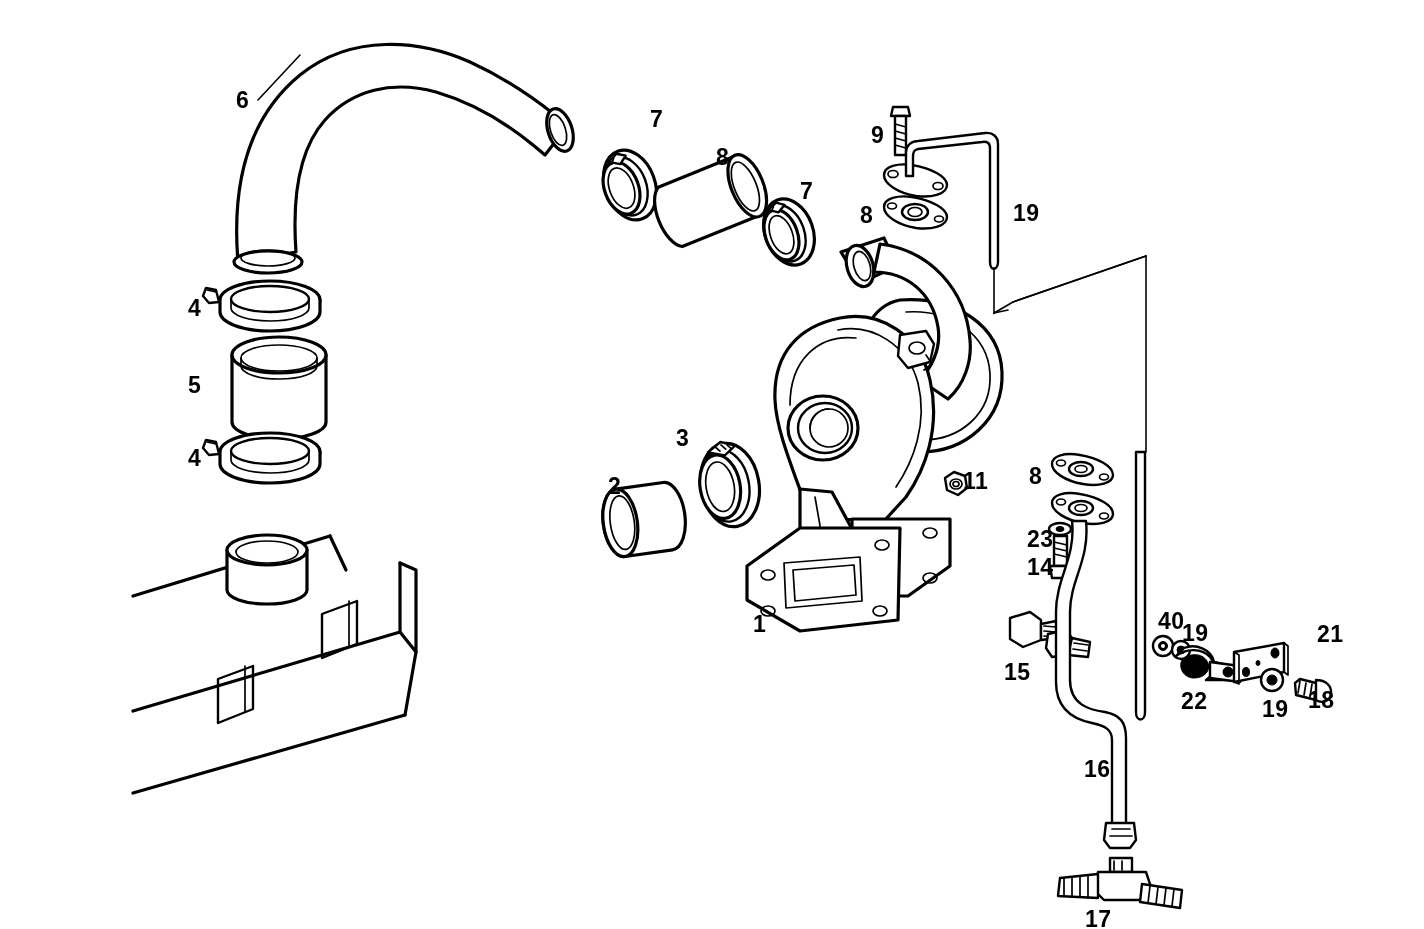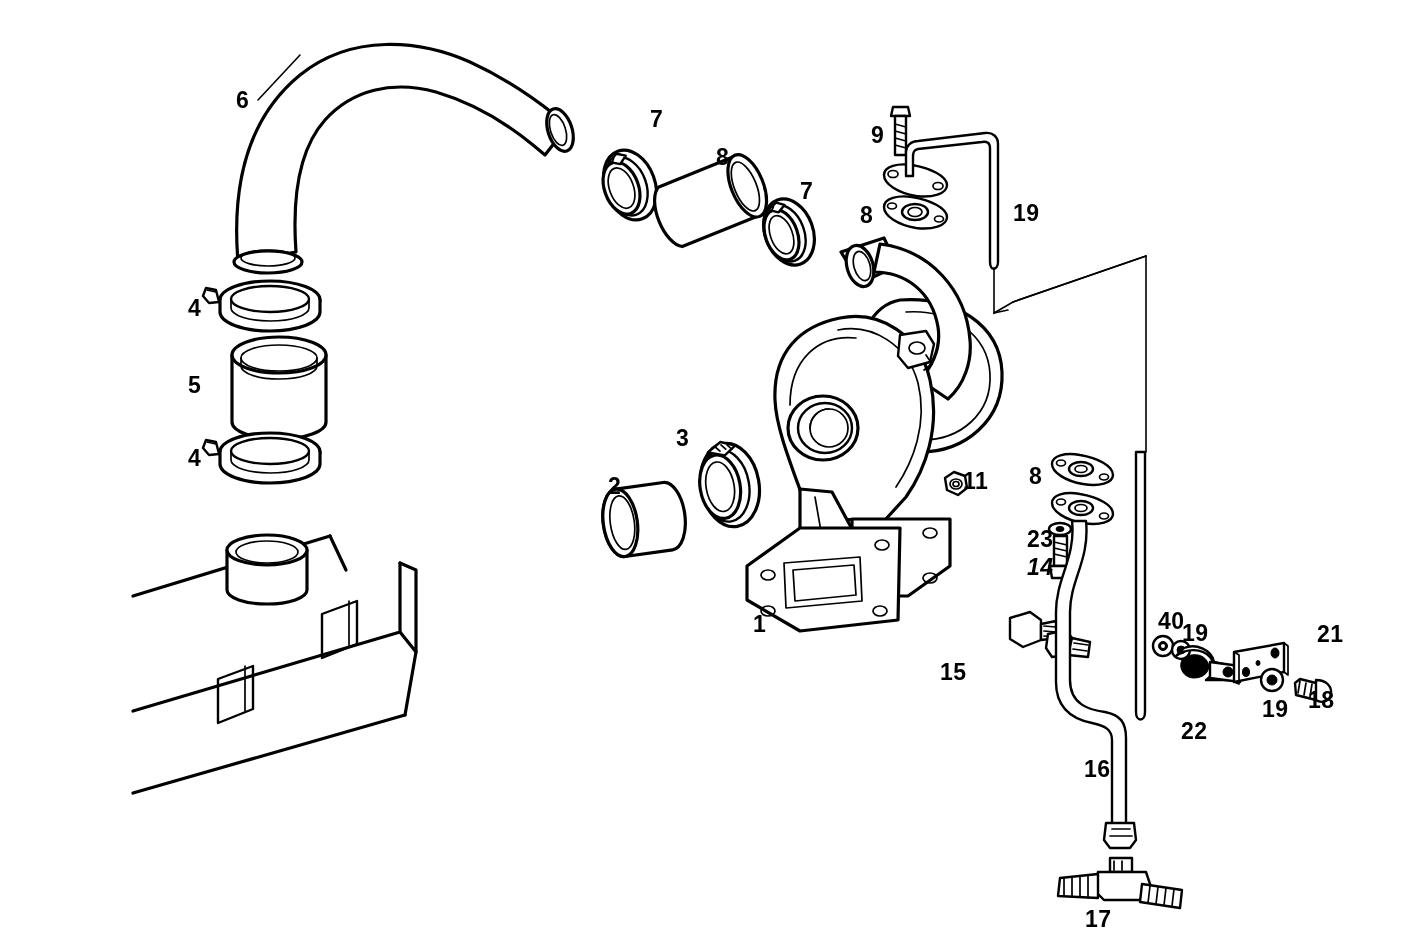--- a/index.html
+++ b/index.html
@@ -381,25 +381,25 @@
   <div class="callout" style="left:860px; top:204px;">8</div>
   <div class="callout" style="left:1013px; top:202px;">19</div>
   <div class="callout" style="left:188px; top:297px;">4</div>
   <div class="callout" style="left:188px; top:374px;">5</div>
   <div class="callout" style="left:188px; top:447px;">4</div>
   <div class="callout" style="left:676px; top:427px;">3</div>
   <div class="callout" style="left:608px; top:475px;">2</div>
   <div class="callout" style="left:963px; top:470px;">11</div>
   <div class="callout" style="left:1029px; top:465px;">8</div>
   <div class="callout" style="left:1027px; top:528px;text-align:right;">23</div>
-  <div class="callout" style="left:1027px; top:556px;font-style:italic;">14</div>
+  <div class="callout" style="left:1027px; top:556px;">14</div>
   <div class="callout" style="left:753px; top:613px;">1</div>
-  <div class="callout" style="left:940px; top:661px;">15</div>
+  <div class="callout" style="left:1004px; top:661px;">15</div>
   <div class="callout" style="left:1158px; top:610px;">40</div>
   <div class="callout" style="left:1182px; top:622px;">19</div>
   <div class="callout" style="left:1317px; top:623px;">21</div>
   <div class="callout" style="left:1308px; top:689px;">18</div>
-  <div class="callout" style="left:1181px; top:690px;margin-top:30px;">22</div>
+  <div class="callout" style="left:1181px; top:690px;">22</div>
   <div class="callout" style="left:1262px; top:698px;">19</div>
   <div class="callout" style="left:1072px; top:758px;margin-left:12px;">16</div>
   <div class="callout" style="left:1085px; top:908px;">17</div>
 
 </div>
 
 </body></html>

